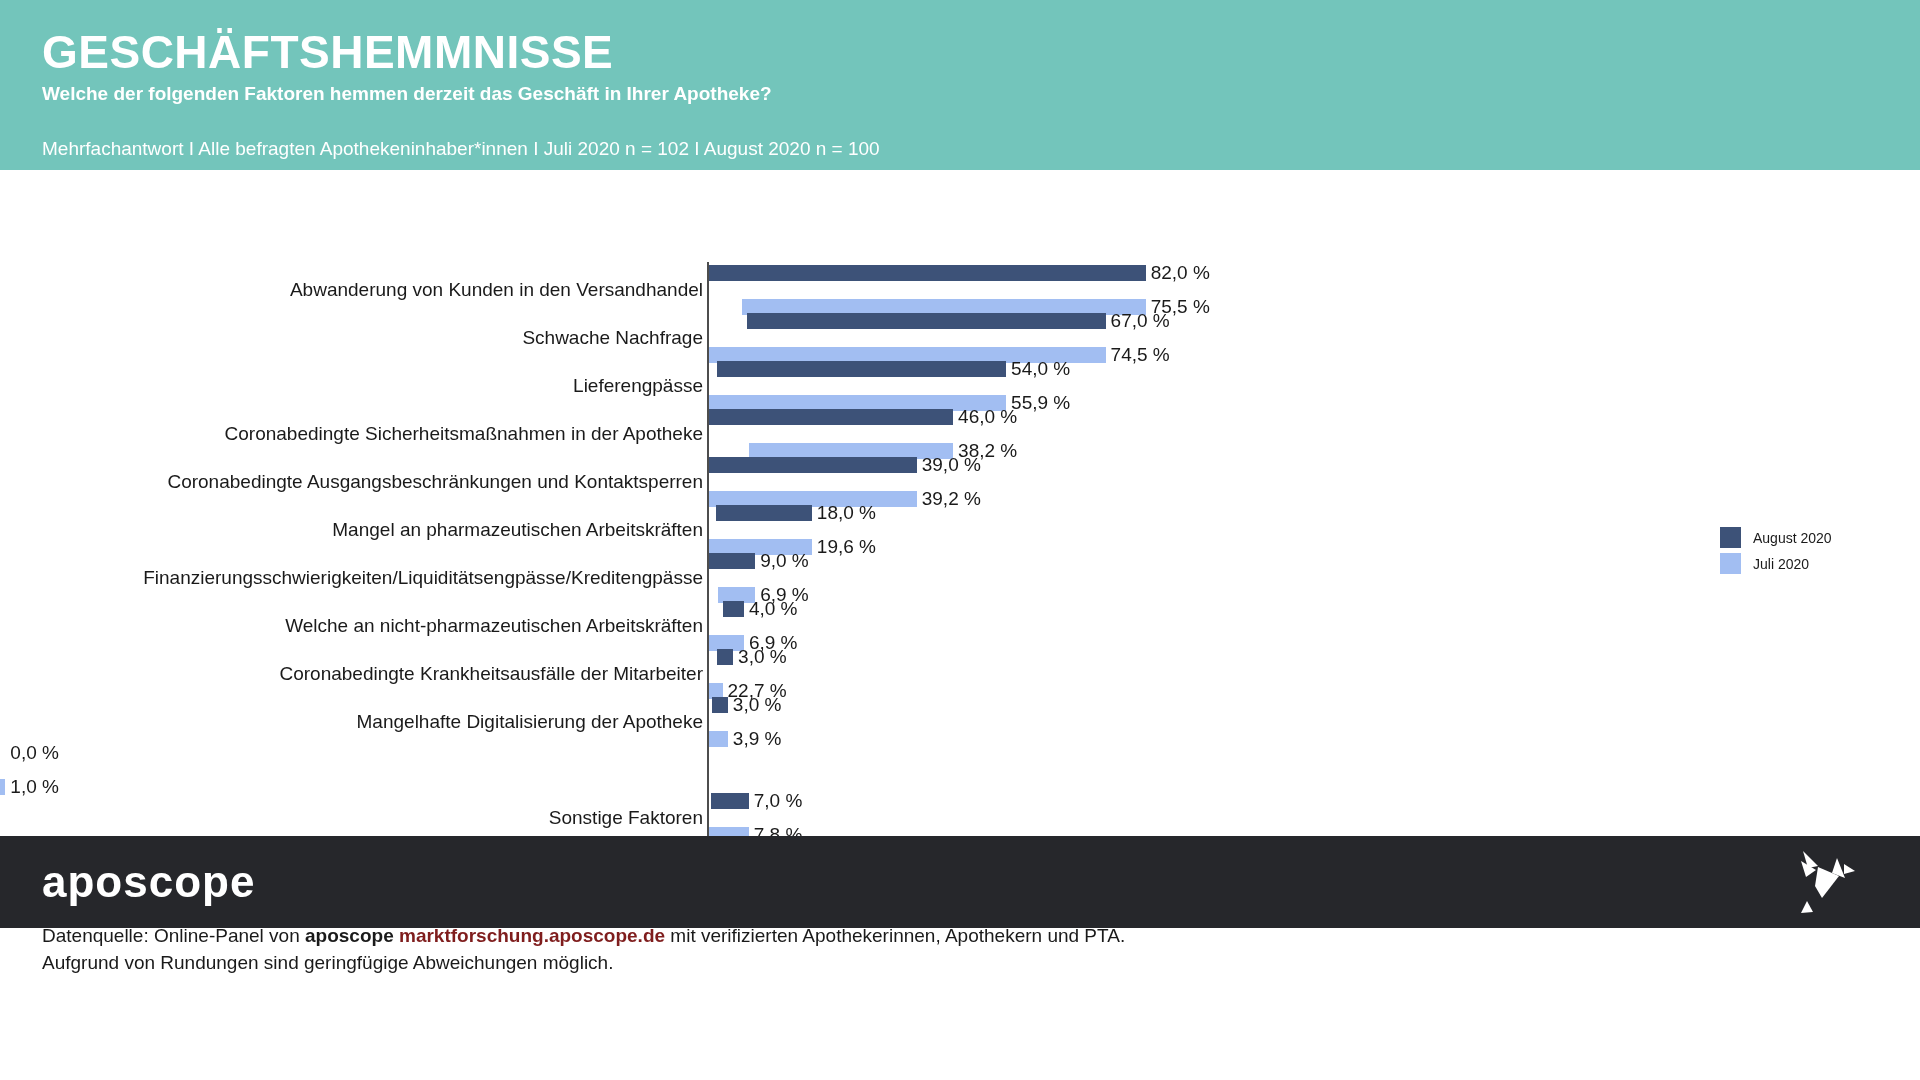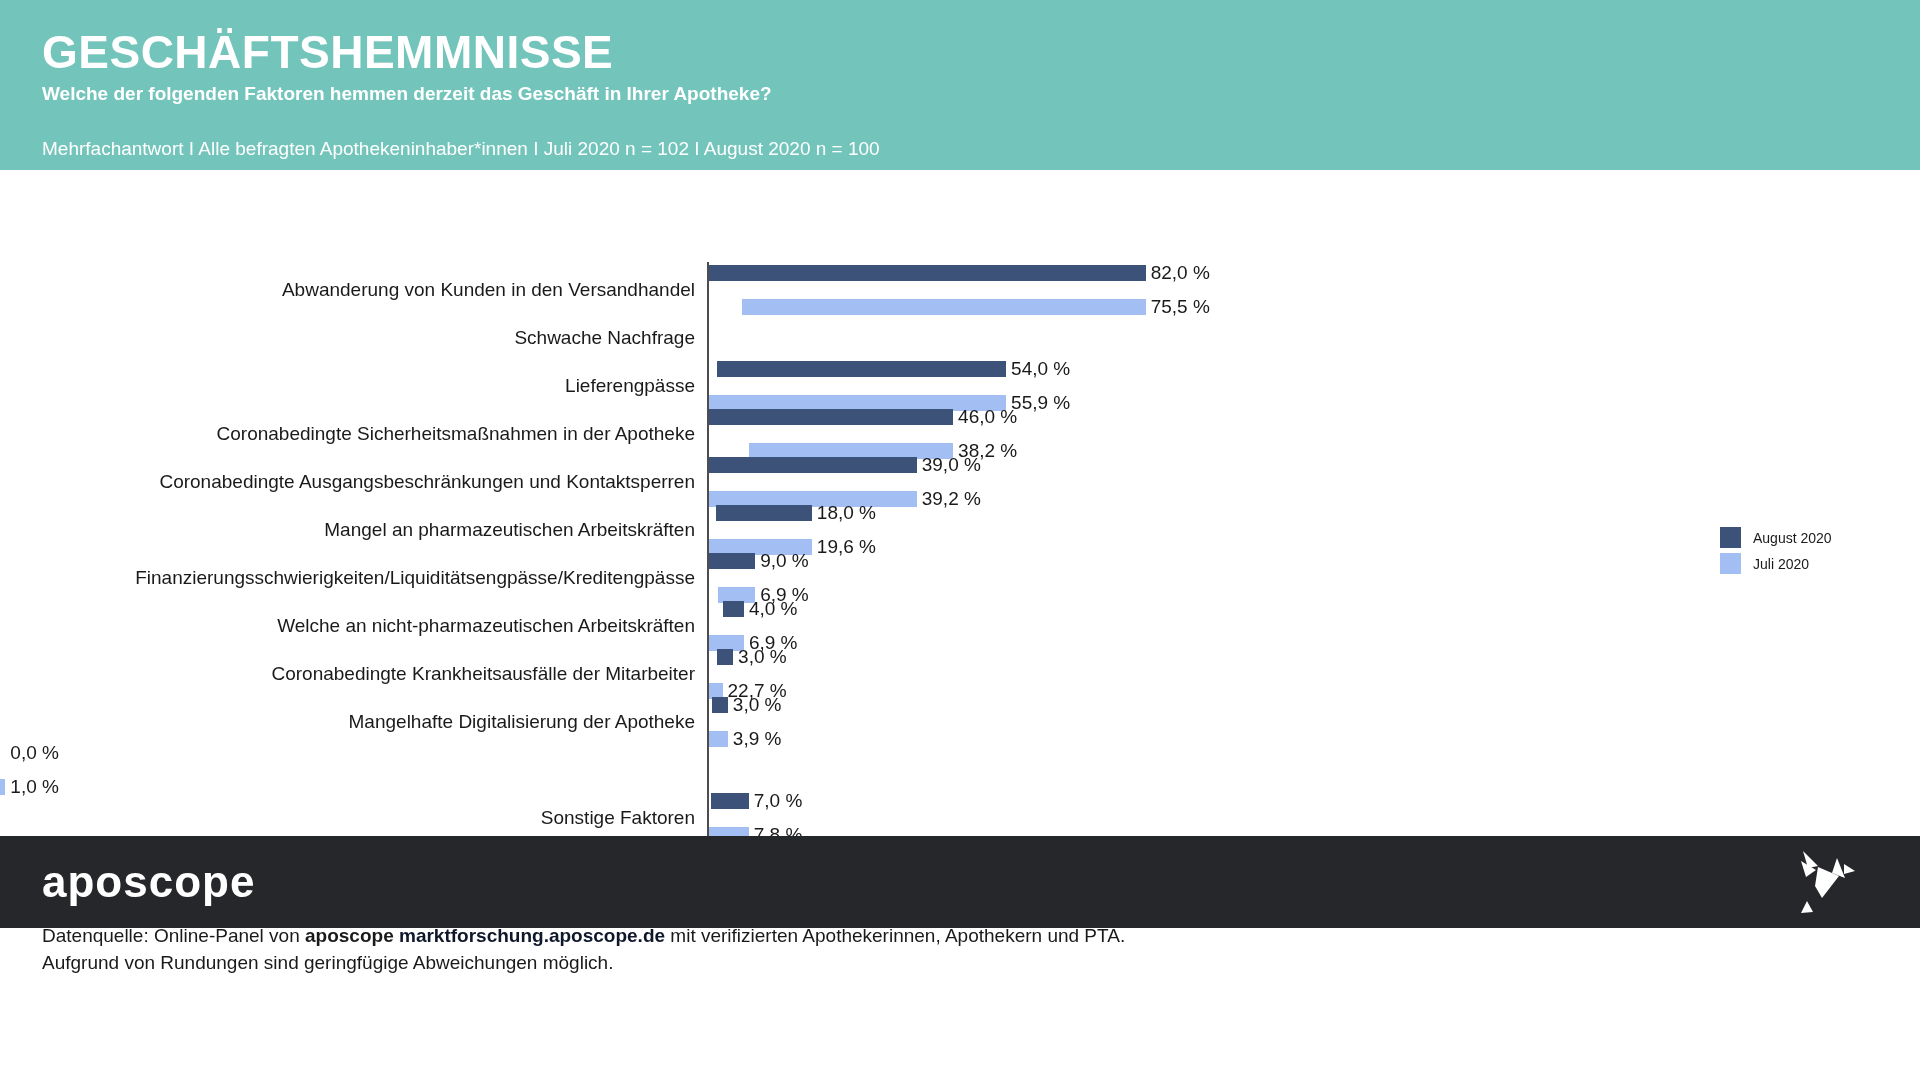--- a/index.html
+++ b/index.html
@@ -12,37 +12,37 @@
   
   .header{background:#73c5bb;height:170px;box-sizing:border-box;padding:28px 42px 0 42px;color:#ffffff;}
   .title{margin:0;font-size:46px;font-weight:800;letter-spacing:.5px;line-height:1.05;}
   .subtitle{margin:7px 0 0 0;font-size:19px;font-weight:700;}
   .method{margin:33px 0 0 0;font-size:19px;font-weight:400;}
 
   
   .chart{position:relative;margin-top:102px;}
   .axis{position:absolute;left:707px;top:-10px;height:580px;width:2px;background:#4d4d4d;}
   .group{display:flex;align-items:center;height:35px;margin-bottom:13px;}
-  .cat-label{flex:0 0 707px;box-sizing:border-box;text-align:right;padding-right:12px;
+  .cat-label{flex:0 0 707px;box-sizing:border-box;text-align:right;padding-right:4px;
              font-size:19px;white-space:nowrap;}
   .pair{display:flex;flex-direction:column;gap:18px;align-items:flex-end;}
   .bar-row{display:flex;align-items:center;height:16px;}
   .bar{height:16px;flex:0 0 auto;}
   .val{font-size:19px;line-height:16px;margin-left:5px;white-space:nowrap;}
 
   
   .legend{position:absolute;left:1720px;top:527px;font-size:14px;}
   .legend-row{display:flex;align-items:center;margin-bottom:5px;}
   .swatch{width:21px;height:21px;margin-right:12px;flex:0 0 auto;}
 
   
   .source{margin:87px 0 0 42px;font-size:19px;line-height:27px;}
   .source p{margin:0;}
   .brand{font-weight:700;}
-  .link{color:#0f172a;font-weight:700;text-decoration:none;cursor:pointer;}
+  .link{color:#7f1d1d;font-weight:700;text-decoration:none;cursor:pointer;}
 
   
   .bottombar{position:absolute;left:0;bottom:0;width:1920px;height:92px;background:#26272b;
              display:flex;align-items:center;justify-content:space-between;
              box-sizing:border-box;padding:0 42px;}
   .logo{font-size:44px;font-weight:700;color:#ffffff;letter-spacing:1px;line-height:1;}
   .bird{width:58px;height:64px;margin-right:20px;}
 </style>
 </head>
 <body>
@@ -66,20 +66,30 @@
               <span class="val">82,0 %</span>
             </div>
             <div class="bar-row">
               <div class="bar" style="width: 403.925px; background: rgb(162, 190, 242);"></div>
               <span class="val">75,5 %</span>
             </div>
           </div>
         </div>
         <div class="group">
           <div class="cat-label">Schwache Nachfrage</div>
+          <div class="pair">
+            <div class="bar-row">
+              <div class="bar" style="width: 358.45px; background: rgb(61, 82, 120);"></div>
+              <span class="val">67,0 %</span>
+            </div>
+            <div class="bar-row">
+              <div class="bar" style="width: 398.575px; background: rgb(162, 190, 242);"></div>
+              <span class="val">74,5 %</span>
+            </div>
+          </div>
         </div>
         <div class="group">
           <div class="cat-label">Lieferengpässe</div>
           <div class="pair">
             <div class="bar-row">
               <div class="bar" style="width: 288.9px; background: rgb(61, 82, 120);"></div>
               <span class="val">54,0 %</span>
             </div>
             <div class="bar-row">
               <div class="bar" style="width: 299.065px; background: rgb(162, 190, 242);"></div>

